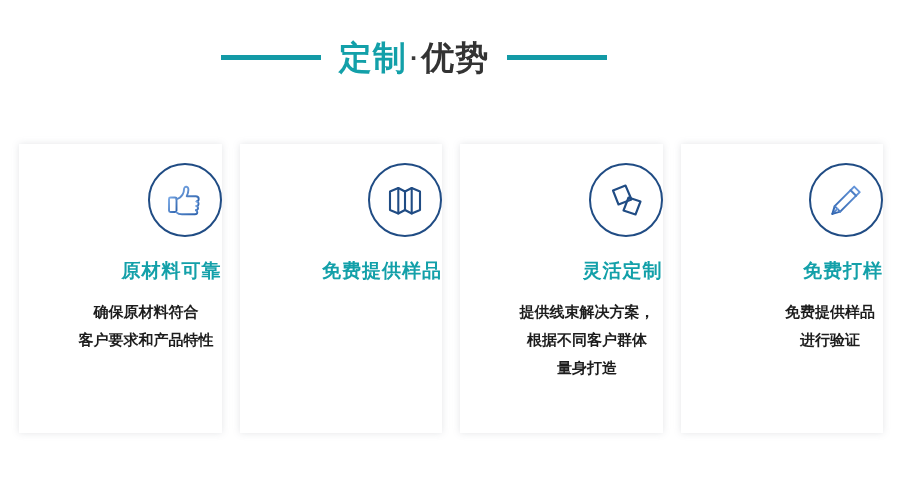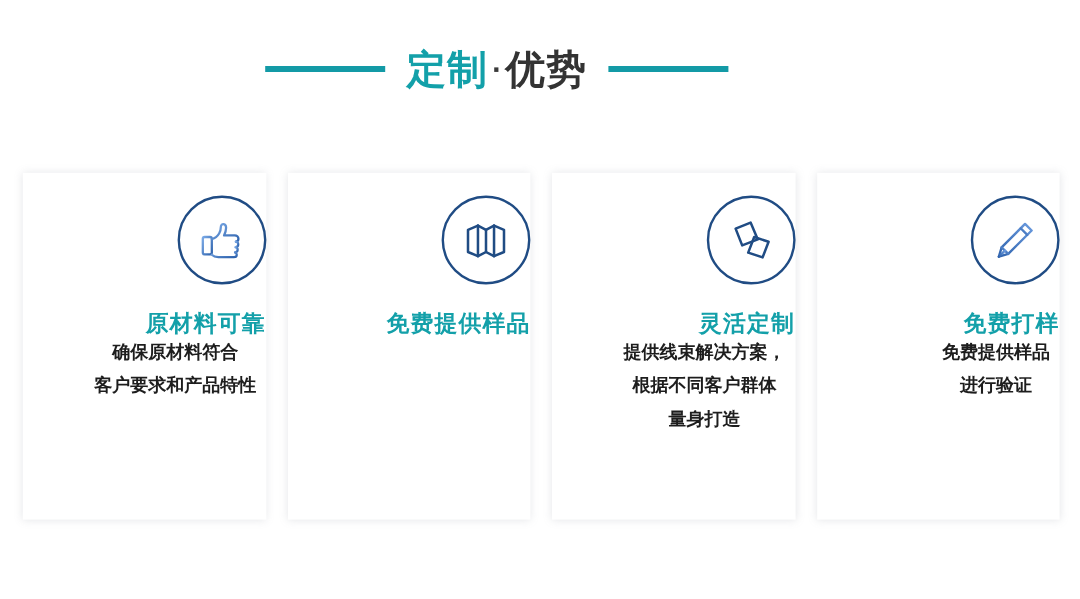--- a/index.html
+++ b/index.html
@@ -92,20 +92,21 @@
     font-size: 19px;
     font-weight: 700;
     color: #13A0A9;
     letter-spacing: 1px;
     line-height: 1;
     white-space: nowrap;
     font-family: "DejaVu Sans", "Liberation Sans", sans-serif;
   }
 
   .card-body {
+    margin-top: 19px;
     font-size: 15px;
     font-weight: 700;
     color: #1d1d1d;
     line-height: 1.85;
     text-align: center;
     white-space: pre-line;
     padding: 0 8px;
     font-family: "DejaVu Sans", "Liberation Sans", sans-serif;
   }
 </style>

